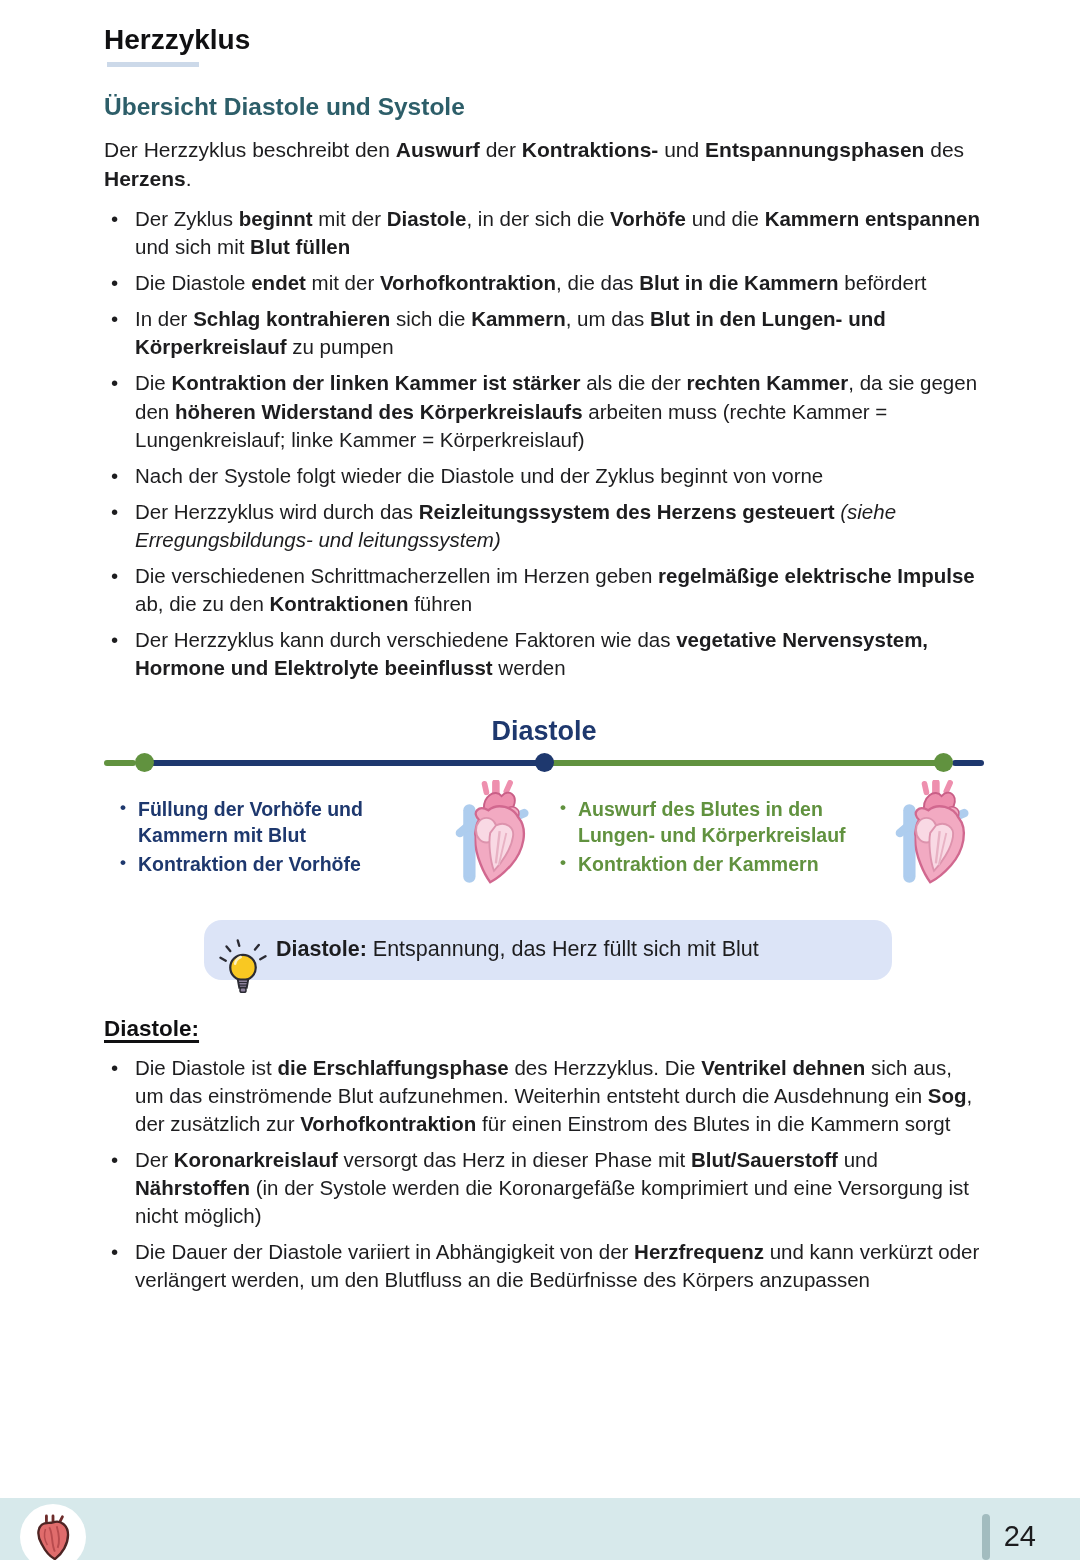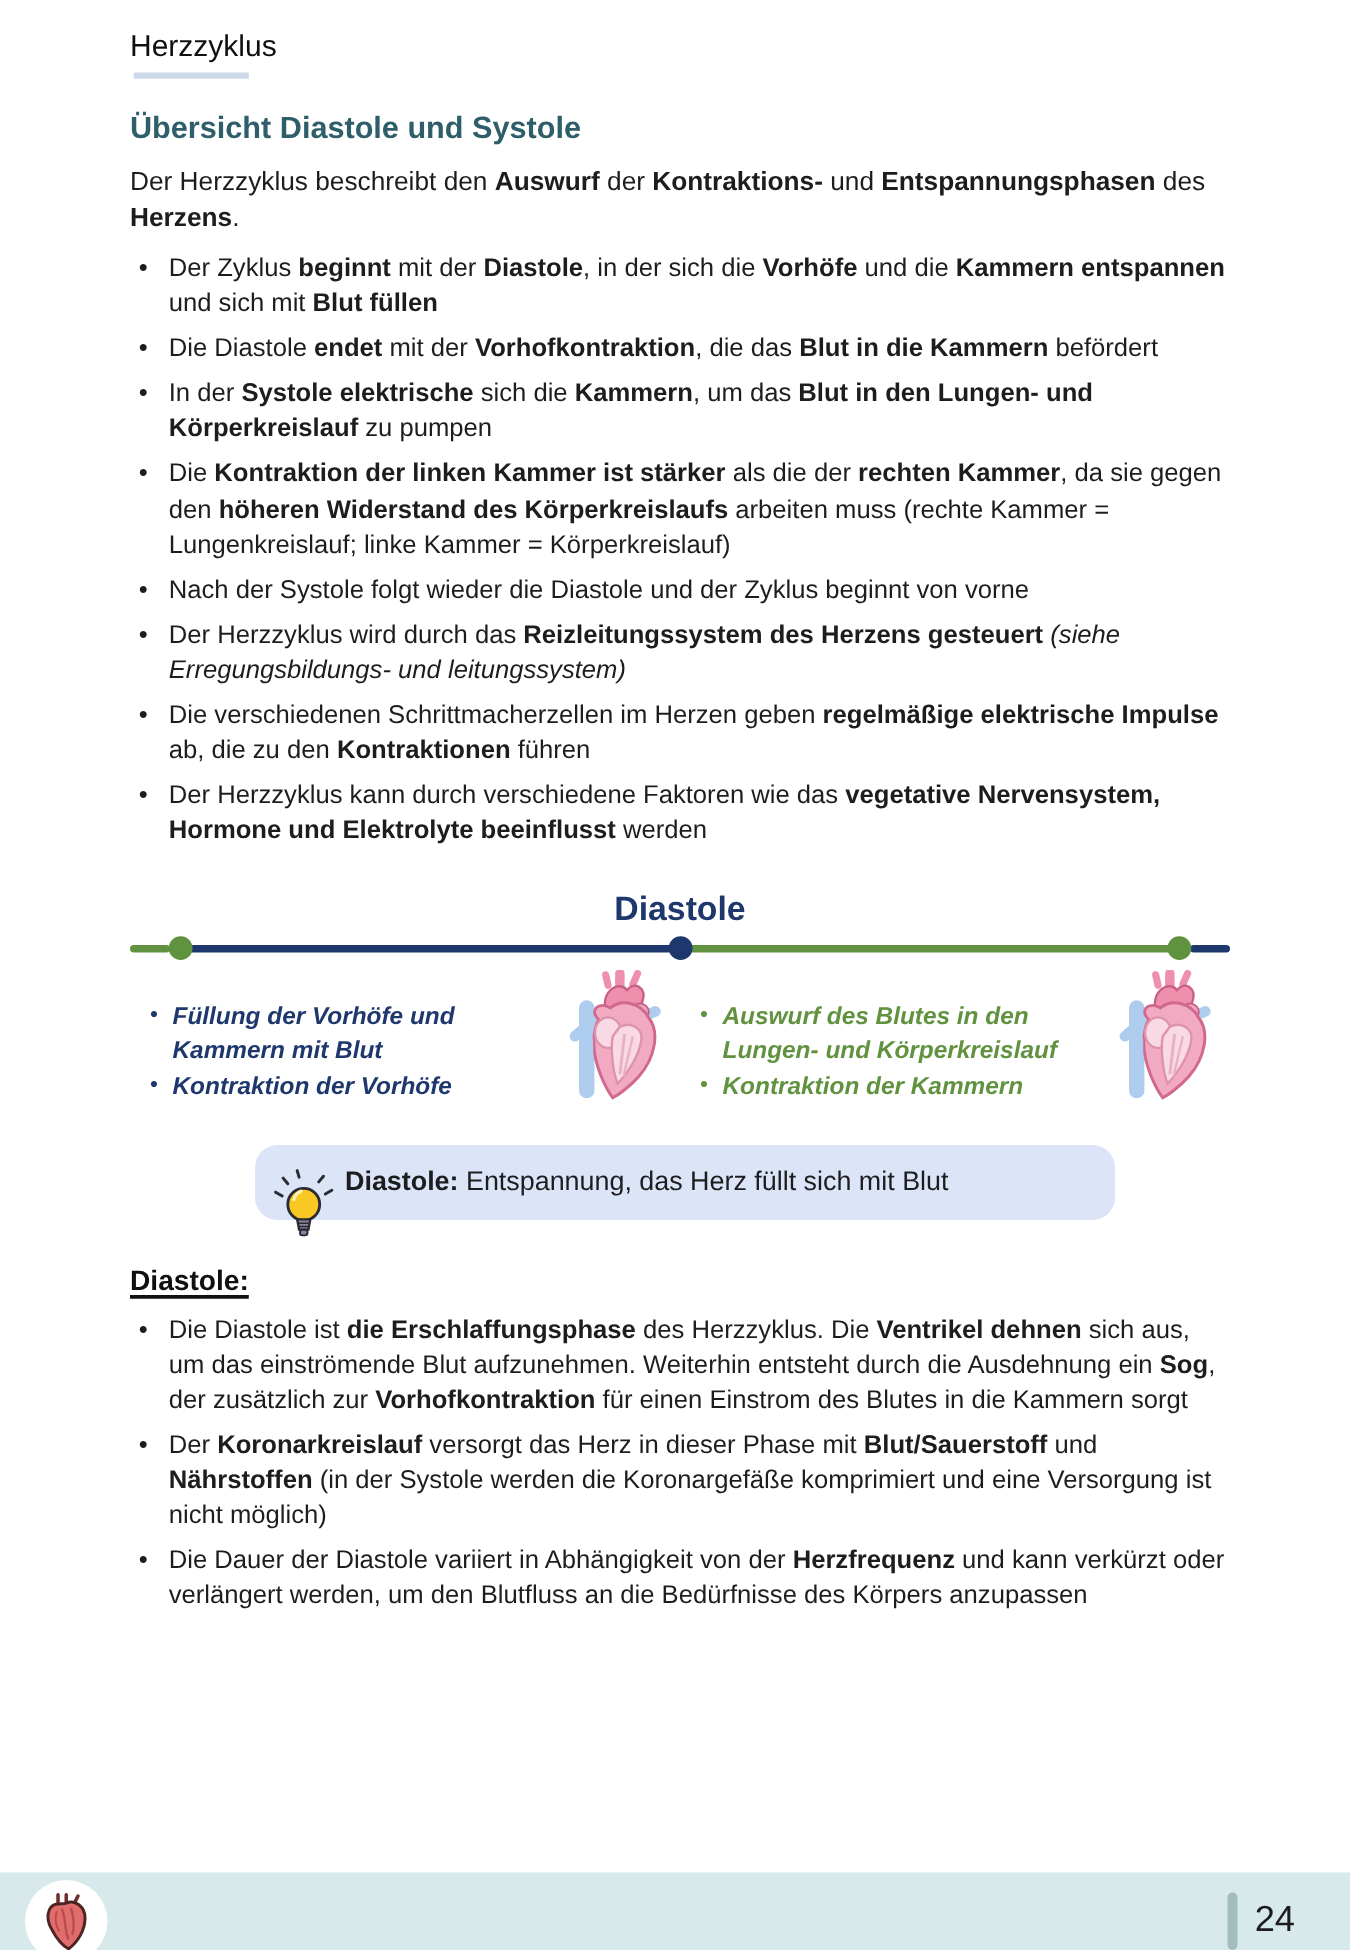--- a/index.html
+++ b/index.html
@@ -7,21 +7,21 @@
     width:1080px; height:1560px; position:relative; overflow:hidden;
     background:#ffffff; color:#1d1d1f;
     font-family:"Liberation Sans", sans-serif;
     -webkit-font-smoothing:antialiased;
   }
   .b { font-weight:700; }
   .i { font-style:italic; }
 
   .content { padding:24px 96px 0 104px; }
 
-  .title { font-size:24px; font-weight:400; margin:0; color:#101012; }
+  .title { font-size:28px; font-weight:700; margin:0; color:#101012; }
   .title-underline { width:92px; height:5px; background:var(--title-underline,#ccd9e9); margin:6px 0 0 3px; }
 
   .section-heading { font-size:24.5px; font-weight:700; color:var(--teal-heading,#2d5e69); margin:26px 0 0; }
 
   .intro { font-size:21px; line-height:1.36; margin:15px 0 0; }
 
   ul.doc-list { list-style:none; margin:12px 0 0; padding:0; }
   ul.doc-list > li { position:relative; padding-left:31px; margin-top:8px; font-size:20.5px; line-height:1.37; }
   ul.doc-list > li::before { content:"•"; position:absolute; left:7px; top:0; color:#1d1d1f; }
 
@@ -32,21 +32,21 @@
   .tl-h.diastole { color:var(--diastole-navy,#1e386e); }
   .tl-h.systole  { color:var(--systole-green,#61923f); }
   .tl-line { display:flex; align-items:center; margin-top:6px; }
   .tl-seg { height:6px; }
   .tl-seg.green, .tl-dot.green { background:var(--systole-green,#61923f); }
   .tl-seg.navy,  .tl-dot.navy  { background:var(--diastole-navy,#1e386e); }
   .tl-stub { width:32px; border-radius:3px; }
   .tl-flex { flex:1; }
   .tl-dot { width:19px; height:19px; border-radius:50%; flex:none; margin:0 -1px; z-index:1; }
   .tl-cols { display:flex; margin-top:12px; }
-  .tl-col { flex:1; display:flex; align-items:flex-end;font-style:italic; }
+  .tl-col { flex:1; display:flex; align-items:center; }
   ul.tl-list { list-style:none; margin:0; padding:0 8px 0 16px; flex:1; font-size:19.5px; font-weight:700; line-height:1.35; }
   ul.tl-list > li { position:relative; padding-left:18px; margin-top:3px; }
   ul.tl-list > li::before { content:"•"; position:absolute; left:0; top:1px; font-size:17px; }
   .tl-col.diastole ul { color:var(--diastole-navy,#1e386e); max-width:352px; }
   .tl-col.systole  ul { color:var(--systole-green,#61923f); max-width:366px; }
   .heart-pic { width:100px; height:106px; flex:none; margin-top:-4px; }
 
   
   .callout { position:relative; box-sizing:border-box; margin:34px 12px 0 100px; width:688px;
     background:var(--callout-bg,#dce4f7); border-radius:18px; padding:15px 22px 15px 72px;
@@ -115,21 +115,21 @@
   <h1 class="title">Herzzyklus</h1>
   <div class="title-underline"></div>
 
   <h2 class="section-heading">Übersicht Diastole und Systole</h2>
 
   <p class="intro"><span>Der Herzzyklus beschreibt den </span><span class="b">Auswurf</span><span> der </span><span class="b">Kontraktions-</span><span> und </span><span class="b">Entspannungsphasen</span><span> des </span><span class="b">Herzens</span><span>.</span></p>
 
   <ul class="doc-list">
       <li><span>Der Zyklus </span><span class="b">beginnt</span><span> mit der </span><span class="b">Diastole</span><span>, in der sich die </span><span class="b">Vorhöfe</span><span> und die </span><span class="b">Kammern entspannen</span><span> und sich mit </span><span class="b">Blut füllen</span></li>
       <li><span>Die Diastole </span><span class="b">endet</span><span> mit der </span><span class="b">Vorhofkontraktion</span><span>, die das </span><span class="b">Blut in die Kammern</span><span> befördert</span></li>
-      <li><span>In der </span><span class="b">Systole elektrische</span><span> sich die </span><span class="b">Kammern</span><span>, um das </span><span class="b">Blut in den Lungen- und Körperkreislauf</span><span> zu pumpen</span></li>
+      <li><span>In der </span><span class="b">Schlag kontrahieren</span><span> sich die </span><span class="b">Kammern</span><span>, um das </span><span class="b">Blut in den Lungen- und Körperkreislauf</span><span> zu pumpen</span></li>
       <li><span>Die </span><span class="b">Kontraktion der linken Kammer ist stärker</span><span> als die der </span><span class="b">rechten Kammer</span><span>, da sie gegen den </span><span class="b">höheren Widerstand des Körperkreislaufs</span><span> arbeiten muss (rechte Kammer = Lungenkreislauf; linke Kammer = Körperkreislauf)</span></li>
       <li><span>Nach der Systole folgt wieder die Diastole und der Zyklus beginnt von vorne</span></li>
       <li><span>Der Herzzyklus wird durch das </span><span class="b">Reizleitungssystem des Herzens gesteuert</span><span> </span><span class="i">(siehe Erregungsbildungs- und leitungssystem)</span></li>
       <li><span>Die verschiedenen Schrittmacherzellen im Herzen geben </span><span class="b">regelmäßige elektrische Impulse</span><span> ab, die zu den </span><span class="b">Kontraktionen</span><span> führen</span></li>
       <li><span>Der Herzzyklus kann durch verschiedene Faktoren wie das </span><span class="b">vegetative Nervensystem, Hormone und Elektrolyte beeinflusst</span><span> werden</span></li>
     </ul>
 
   <section class="timeline">
     <div class="tl-headers">
       <div class="tl-h diastole">Diastole</div>

